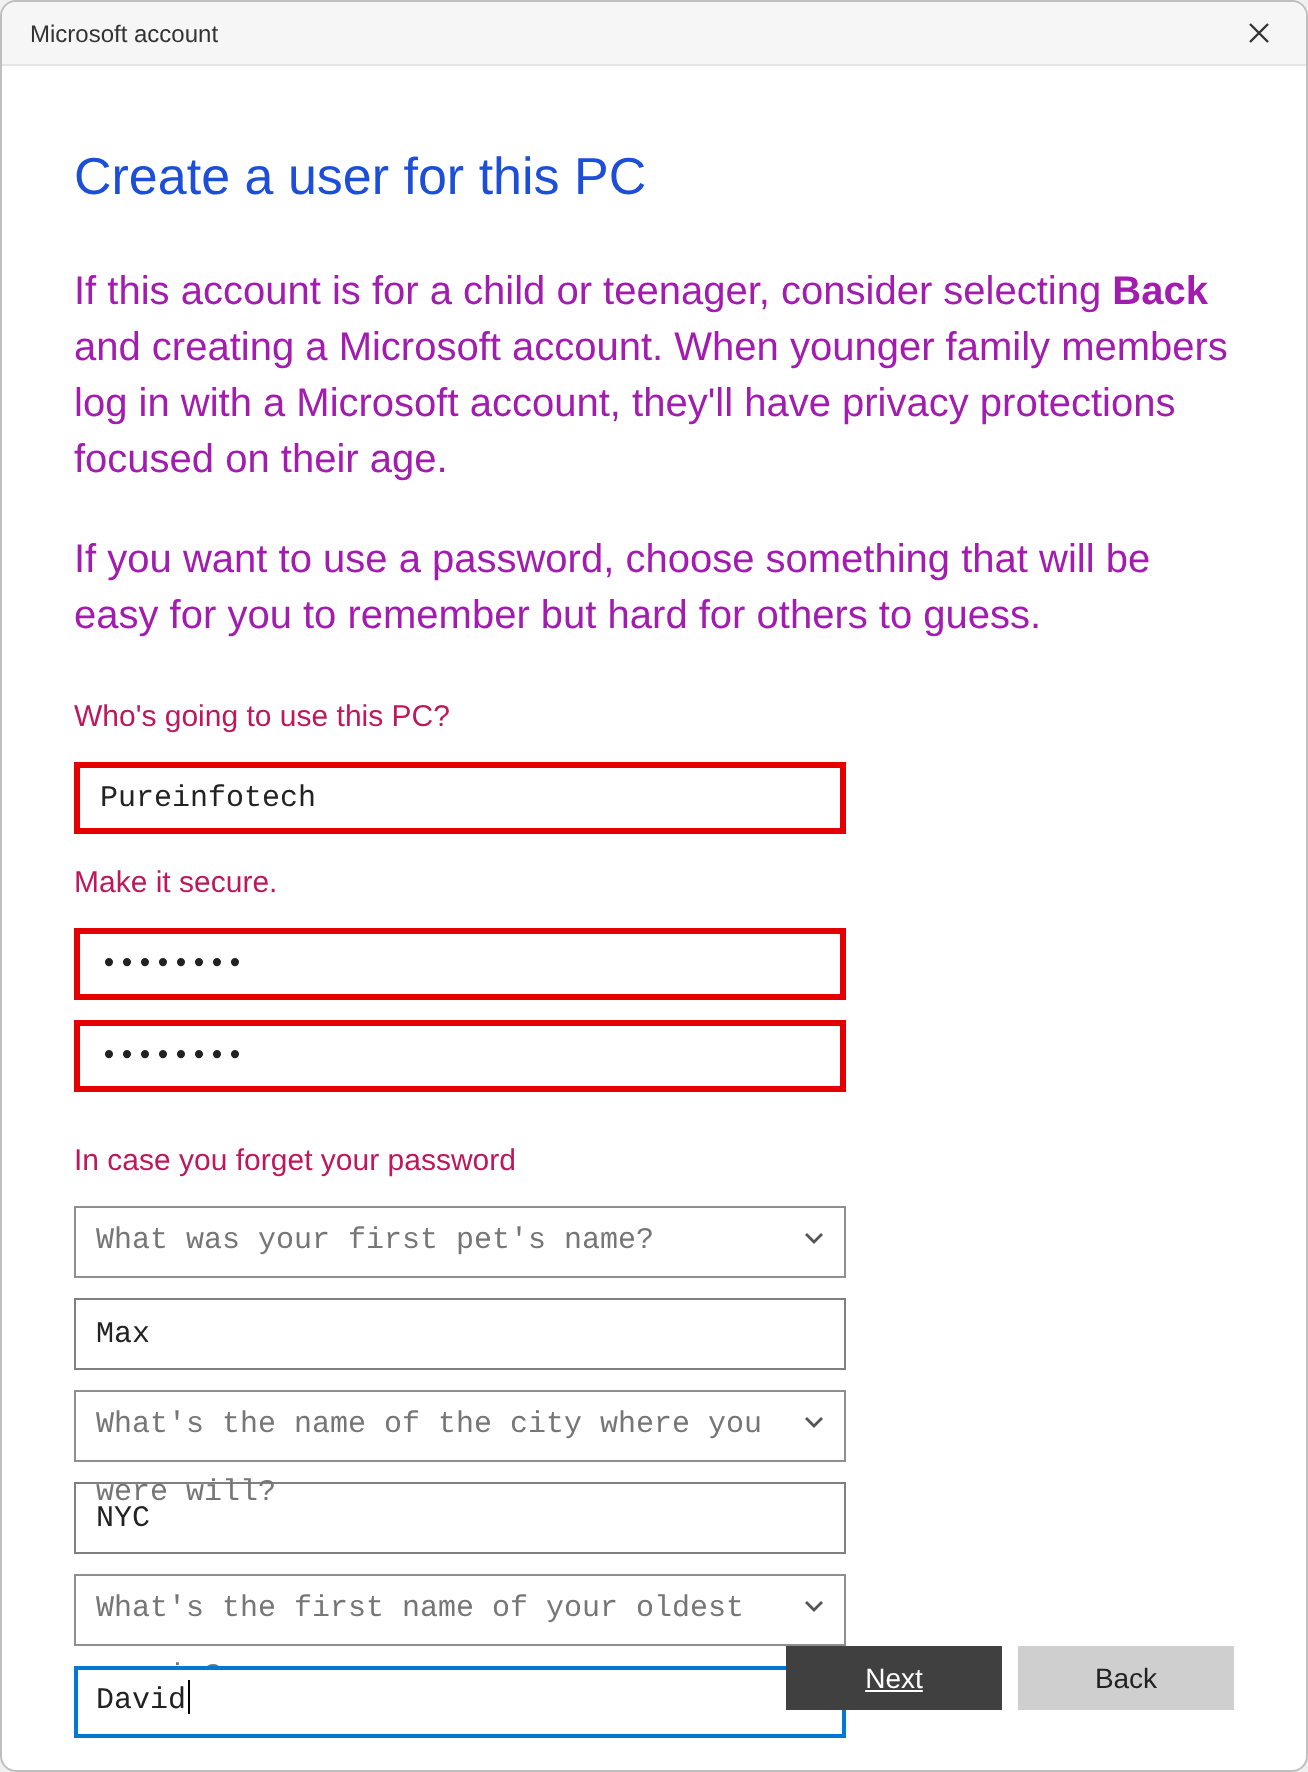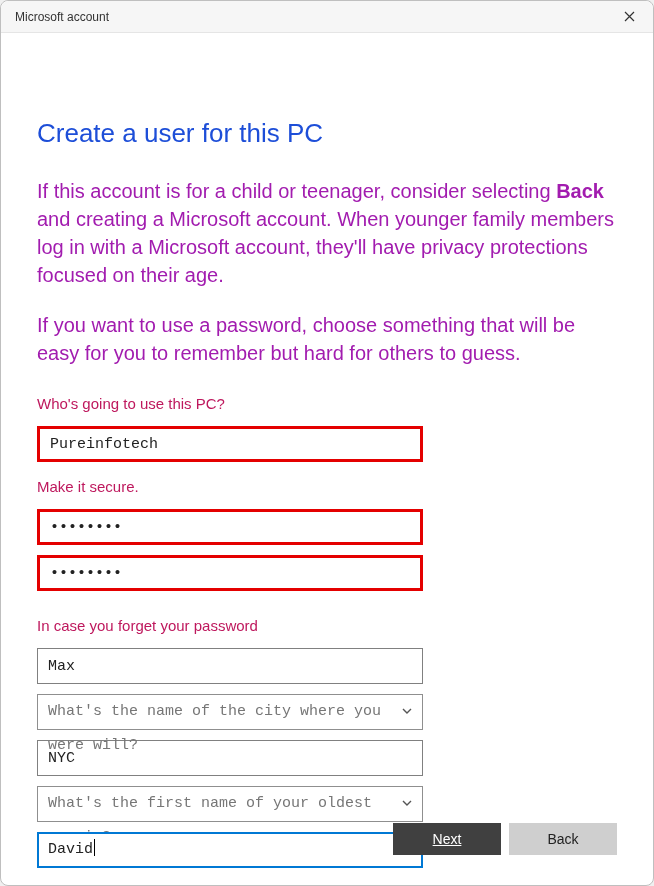--- a/index.html
+++ b/index.html
@@ -11,21 +11,20 @@
       overflow: hidden;
     }
     .window {
       width: 654px;
       height: 886px;
       background: #fff;
       border: 1px solid #bfbfbf;
       border-radius: 8px;
       display: flex;
       flex-direction: column;
-      gap: 45px;
     }
     .titlebar {
       height: 32px;
       display: flex;
       align-items: center;
       justify-content: space-between;
       padding: 0 10px 0 14px;
       border-bottom: 1px solid #e5e5e5;
       background: #f6f6f6;
       border-radius: 8px 8px 0 0;
@@ -179,20 +178,28 @@
     <input class="field red-frame" type="text" value="Pureinfotech" style="">
 
     <div class="gap-sm"></div>
     <div class="section-label">Make it secure.</div>
     <input class="field red-frame" type="text" value="••••••••" style="">
     <input class="field red-frame" type="text" value="••••••••" style="">
 
     <div class="gap-md"></div>
     <div class="section-label">In case you forget your password</div>
 
+    <div class="select-wrap">
+      <div class="field" style="line-height:34px;">What was your first pet's name?</div>
+      <span class="chevron">
+        <svg width="12" height="12" viewBox="0 0 12 12">
+            <path d="M2 4 L6 8 L10 4" stroke="#555" stroke-width="1.4" fill="none"></path>
+          </svg>
+      </span>
+    </div>
     <input class="field answer-field" type="text" value="Max" style="">
 
     <div class="select-wrap">
       <div class="field" style="line-height:34px;">What's the name of the city where you were will?</div>
       <span class="chevron">
         <svg width="12" height="12" viewBox="0 0 12 12">
             <path d="M2 4 L6 8 L10 4" stroke="#555" stroke-width="1.4" fill="none"></path>
           </svg>
       </span>
     </div>

